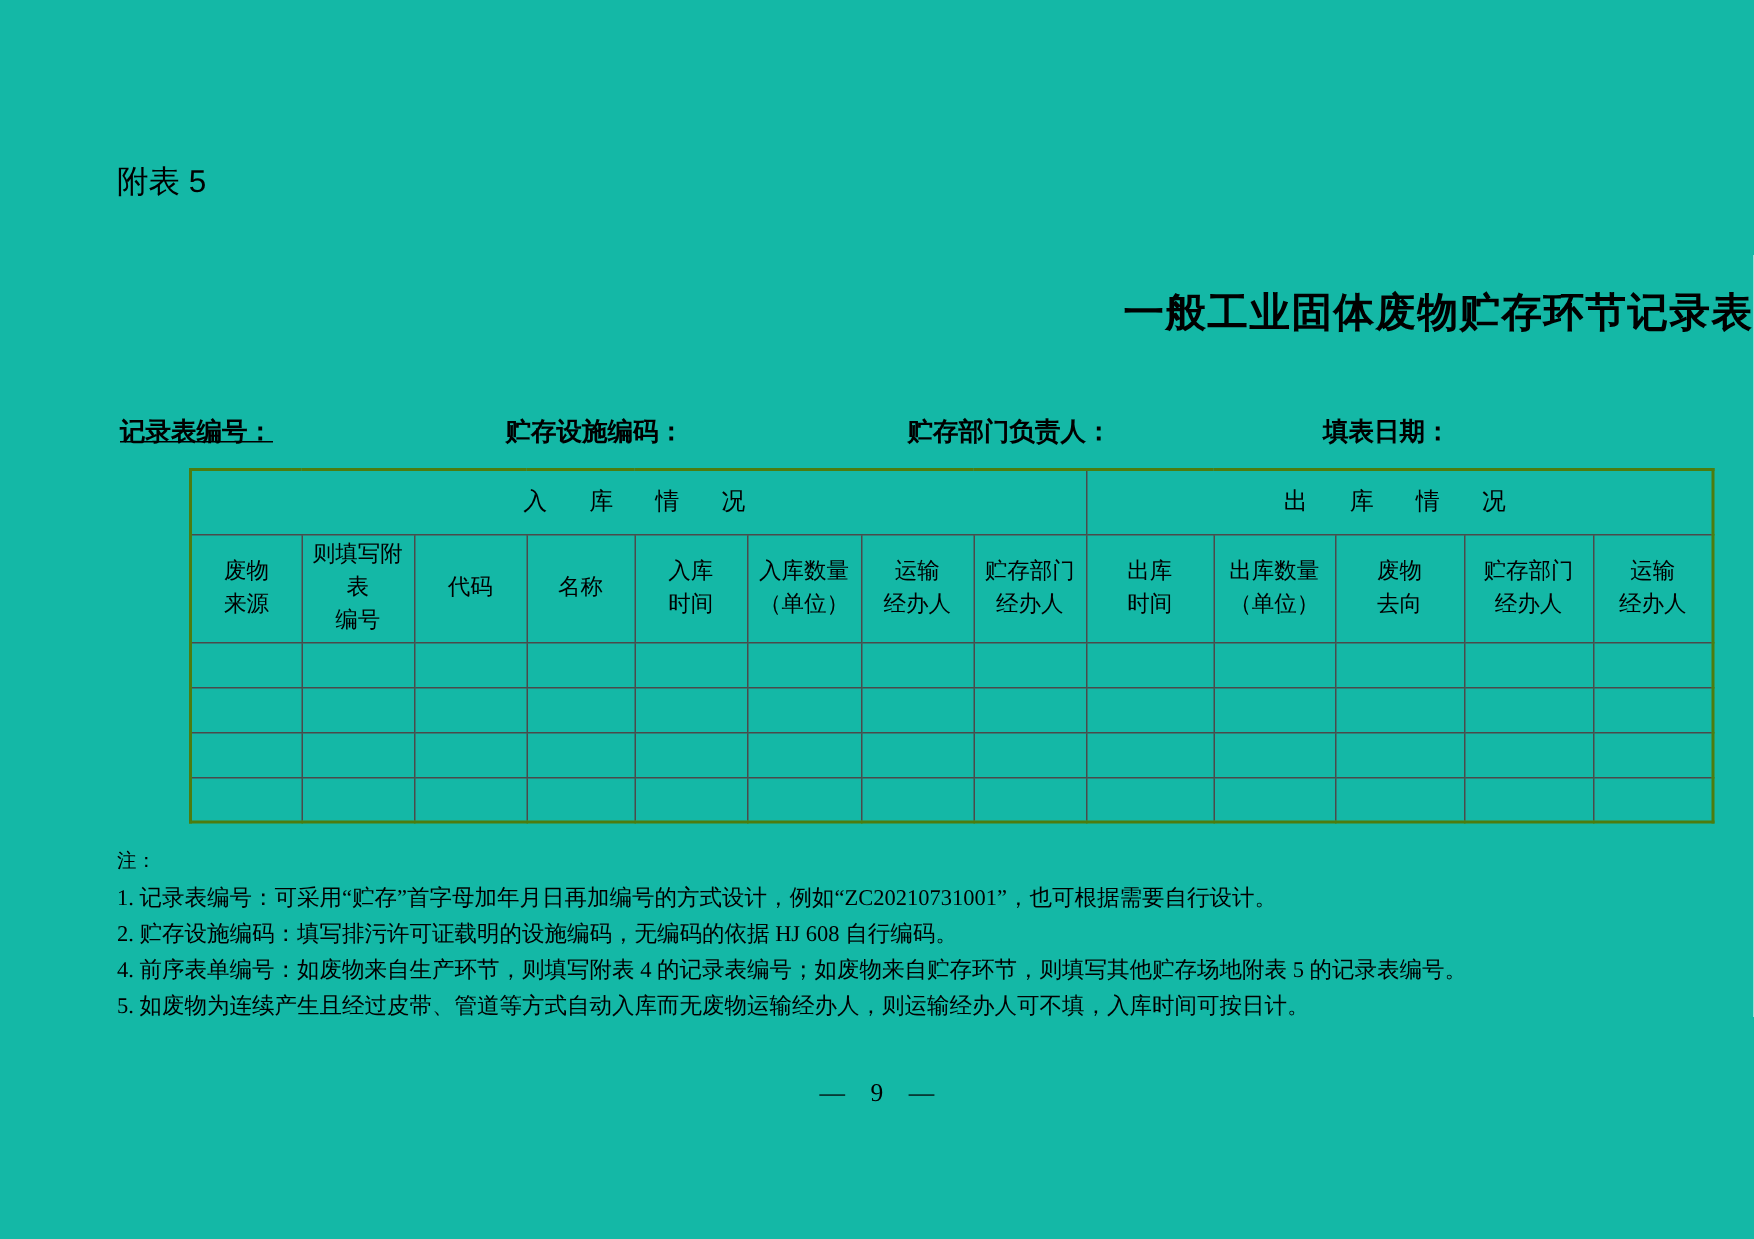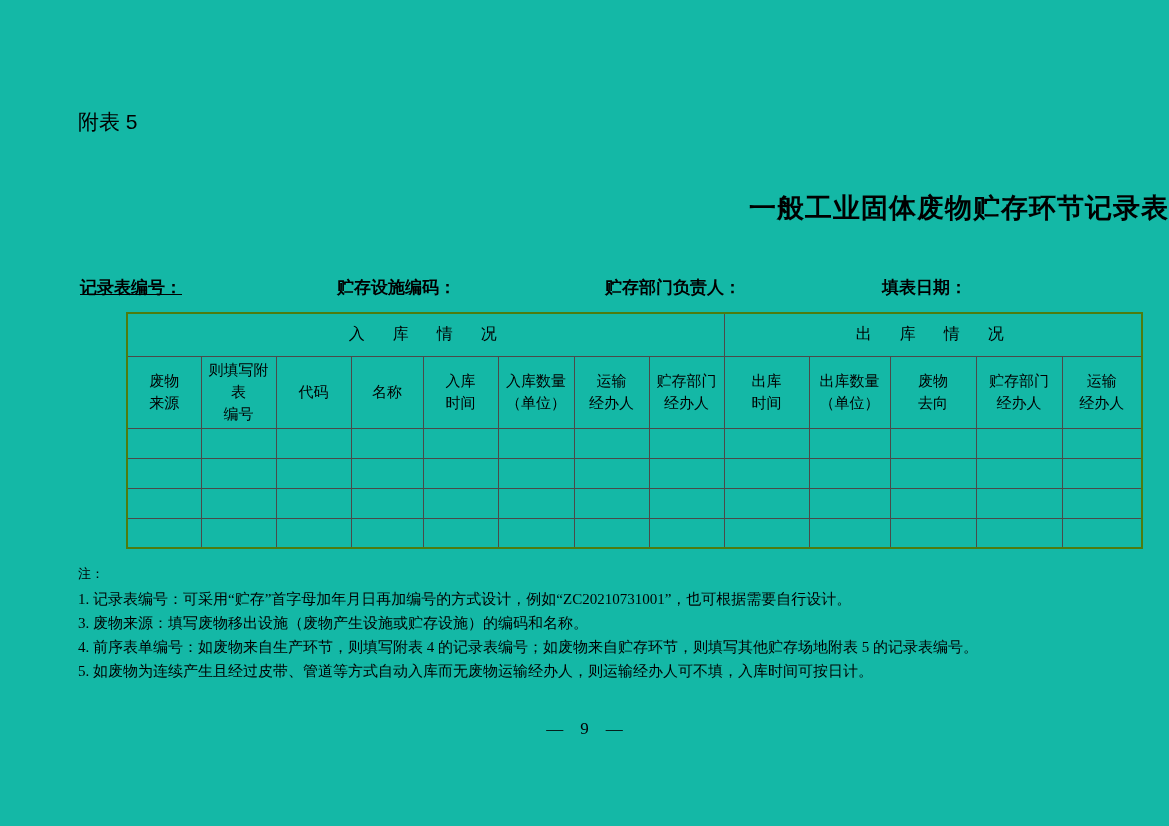--- a/index.html
+++ b/index.html
@@ -226,21 +226,21 @@
           <td></td>
           <td></td>
           <td></td>
       </tr>
     </tbody>
   </table>
 
   <div class="notes">
     <div class="notes-heading">注：</div>
     <div class="note-item">1. 记录表编号：可采用“贮存”首字母加年月日再加编号的方式设计，例如“ZC20210731001”，也可根据需要自行设计。</div>
-    <div class="note-item">3. 废物来源：填写废物移出设施（废物产生设施或贮存设施）的编码和名称。</div>
+    <div class="note-item">2. 贮存设施编码：填写排污许可证载明的设施编码，无编码的依据 HJ 608 自行编码。</div>
     <div class="note-item">4. 前序表单编号：如废物来自生产环节，则填写附表 4 的记录表编号；如废物来自贮存环节，则填写其他贮存场地附表 5 的记录表编号。</div>
     <div class="note-item">5. 如废物为连续产生且经过皮带、管道等方式自动入库而无废物运输经办人，则运输经办人可不填，入库时间可按日计。</div>
   </div>
 
   <div class="footer">
     <span>—</span>
     <span>9</span>
     <span>—</span>
   </div>
 

